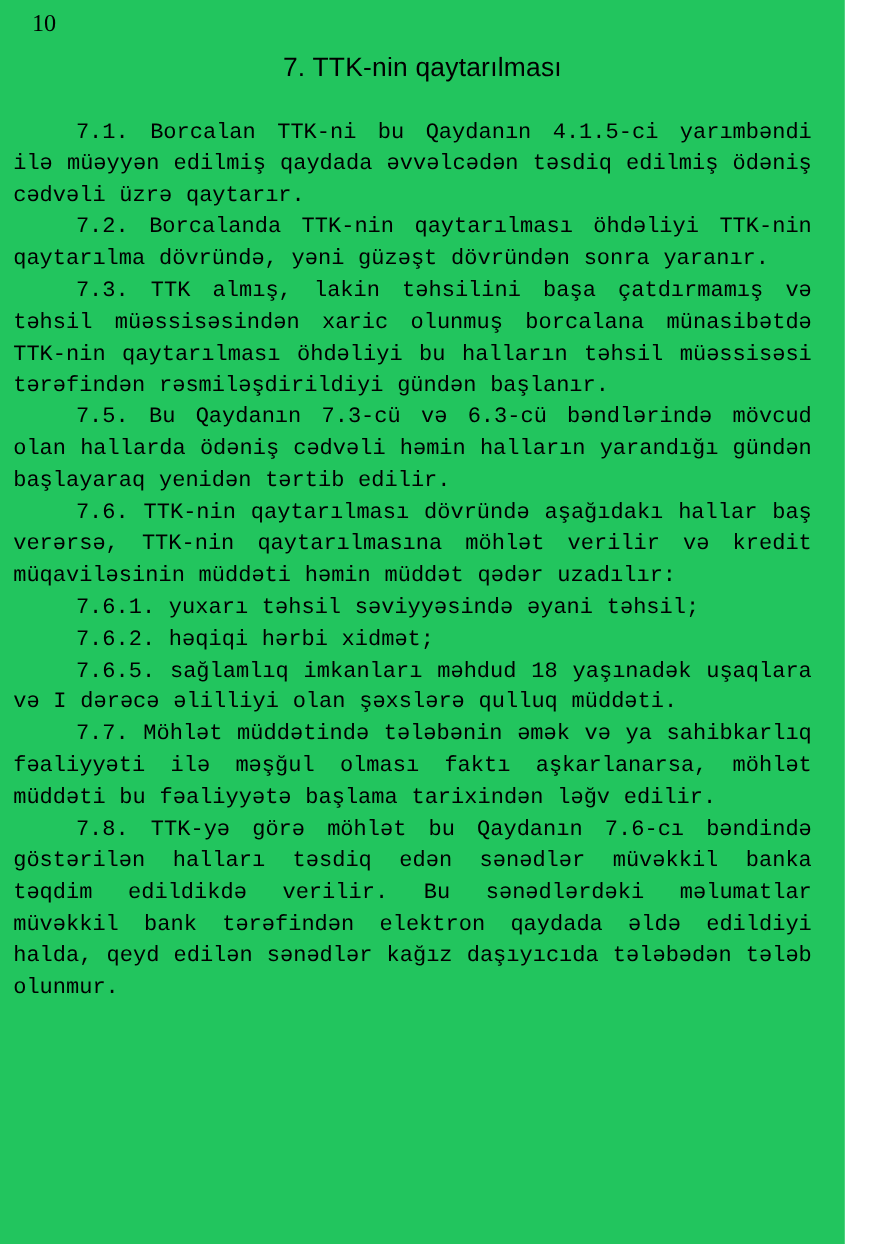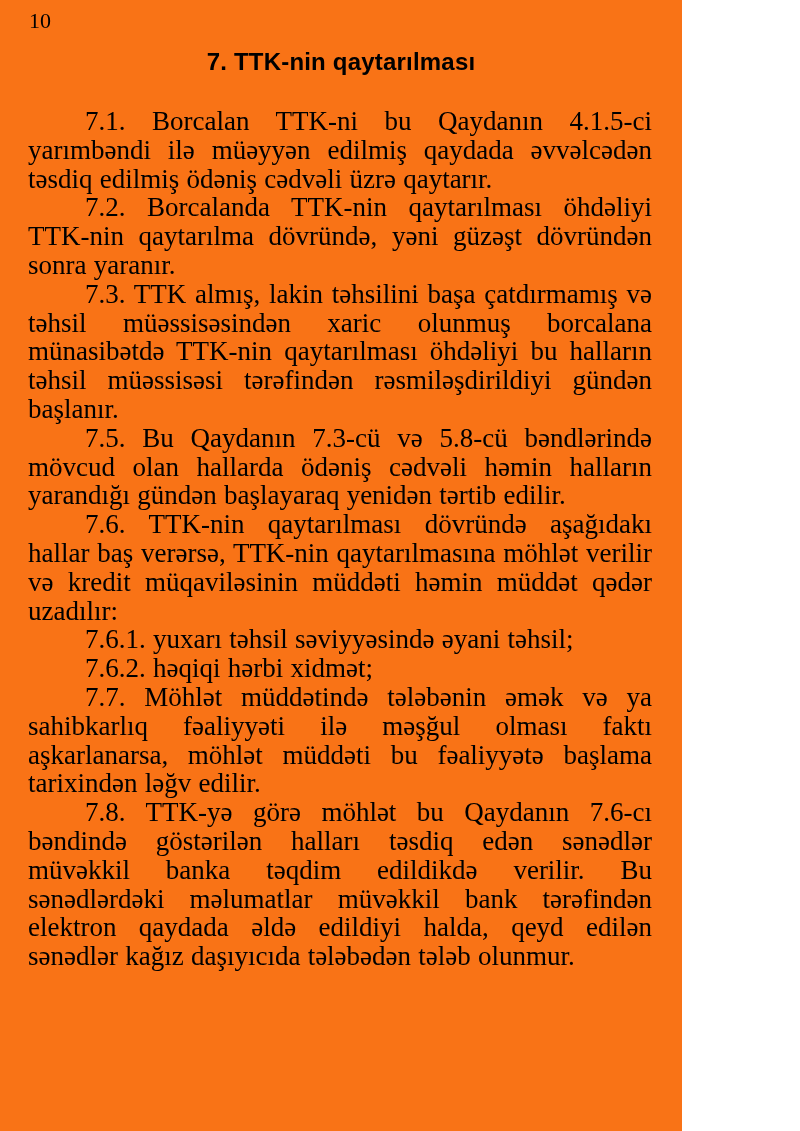--- a/index.html
+++ b/index.html
@@ -2,47 +2,47 @@
 <html lang="az"><head>
 <meta charset="utf-8">
 <style>
   html, body {
     margin: 0;
     padding: 0;
     background: #ffffff;
   }
   .page {
     position: relative;
-    width: 682px;
+    width: 768px;
     height: 1131px;
-    background: #f97316;
+    background: #22c55e;
     color: #000000;
     overflow: hidden;
     box-sizing: border-box;
   }
   .page-number {
     font-family: "Liberation Serif", serif;
     font-size: 22px;
     line-height: 24px;
     padding: 9px 0 0 29px;
     color: #000000;
   }
   .heading {
     font-family: "Liberation Sans", sans-serif;
     font-size: 24px;
-    font-weight: bold;
+    font-weight: normal;
     text-align: center;
     margin: 15px 0 0 0;
     letter-spacing: 0.2px;
     color: #000000;
   }
   .content {
-    margin: 31px 30px 0 28px;
-    font-family: Liberation Serif, serif;
-    font-size: 27px;
+    margin: 31px 30px 0 12px;
+    font-family: Liberation Mono, monospace;
+    font-size: 20px;
     line-height: 28.8px;
     text-align: justify;
     color: #000000;
   }
   .content p {
     margin: 0;
     padding: 0;
     text-indent: 57px;
     word-spacing: 0.5px;
   }
@@ -52,20 +52,21 @@
 
 <div class="page">
   <div class="page-number">10</div>
 
   <h1 class="heading">7. TTK-nin qaytarılması</h1>
 
   <div class="content">
     <p>7.1. Borcalan TTK-ni bu Qaydanın 4.1.5-ci yarımbəndi ilə müəyyən edilmiş qaydada əvvəlcədən təsdiq edilmiş ödəniş cədvəli üzrə qaytarır.</p>
     <p>7.2. Borcalanda TTK-nin qaytarılması öhdəliyi TTK-nin qaytarılma dövründə, yəni güzəşt dövründən sonra yaranır.</p>
     <p>7.3. TTK almış, lakin təhsilini başa çatdırmamış və təhsil müəssisəsindən xaric olunmuş borcalana münasibətdə TTK-nin qaytarılması öhdəliyi bu halların təhsil müəssisəsi tərəfindən rəsmiləşdirildiyi gündən başlanır.</p>
-    <p>7.5. Bu Qaydanın 7.3-cü və 5.8-cü bəndlərində mövcud olan hallarda ödəniş cədvəli həmin halların yarandığı gündən başlayaraq yenidən tərtib edilir.</p>
+    <p>7.5. Bu Qaydanın 7.3-cü və 6.3-cü bəndlərində mövcud olan hallarda ödəniş cədvəli həmin halların yarandığı gündən başlayaraq yenidən tərtib edilir.</p>
     <p>7.6. TTK-nin qaytarılması dövründə aşağıdakı hallar baş verərsə, TTK-nin qaytarılmasına möhlət verilir və kredit müqaviləsinin müddəti həmin müddət qədər uzadılır:</p>
     <p>7.6.1. yuxarı təhsil səviyyəsində əyani təhsil;</p>
     <p>7.6.2. həqiqi hərbi xidmət;</p>
+    <p>7.6.5. sağlamlıq imkanları məhdud 18 yaşınadək uşaqlara və I dərəcə əlilliyi olan şəxslərə qulluq müddəti.</p>
     <p>7.7. Möhlət müddətində tələbənin əmək və ya sahibkarlıq fəaliyyəti ilə məşğul olması faktı aşkarlanarsa, möhlət müddəti bu fəaliyyətə başlama tarixindən ləğv edilir.</p>
     <p>7.8. TTK-yə görə möhlət bu Qaydanın 7.6-cı bəndində göstərilən halları təsdiq edən sənədlər müvəkkil banka təqdim edildikdə verilir. Bu sənədlərdəki məlumatlar müvəkkil bank tərəfindən elektron qaydada əldə edildiyi halda, qeyd edilən sənədlər kağız daşıyıcıda tələbədən tələb olunmur.</p>
   </div>
 </div>
 
 </body></html>

